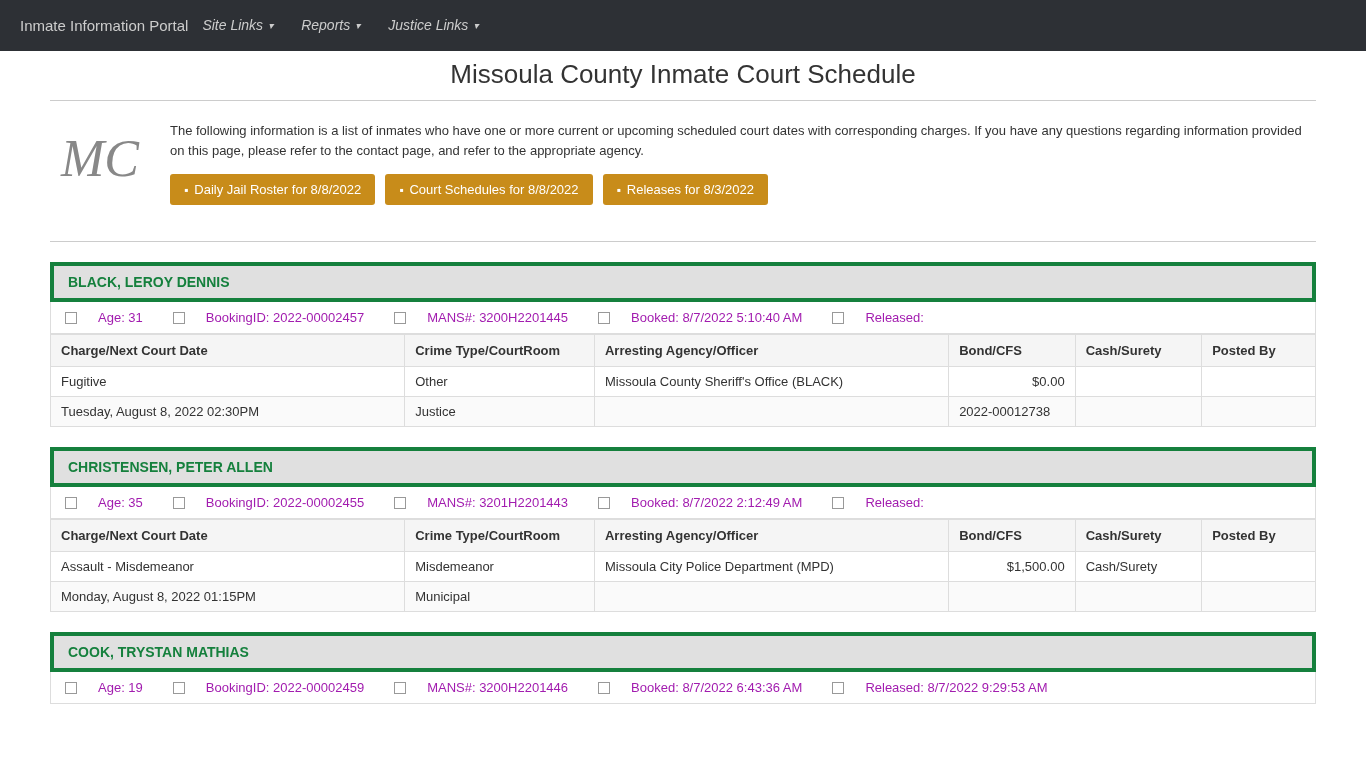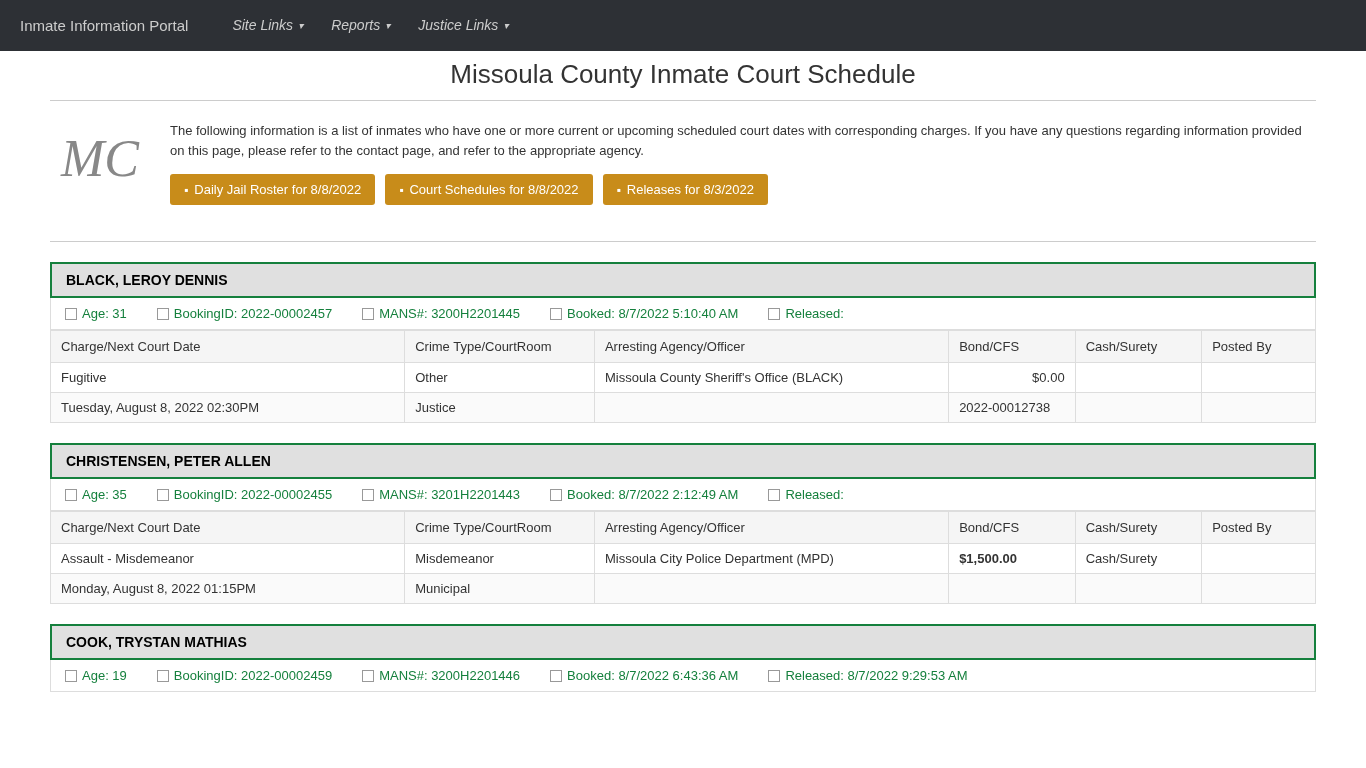--- a/index.html
+++ b/index.html
@@ -9,21 +9,20 @@
     nav {
       background: #2d3035;
       padding: 0 20px;
       display: flex;
       align-items: center;
       height: 51px;
     }
     .nav-brand {
       color: #ccc;
       font-size: 15px;
-      margin-right: 30px;
       white-space: nowrap;
     }
     .nav-item {
       color: #ccc;
       font-size: 14px;
       padding: 0 14px;
       cursor: pointer;
       display: flex;
       align-items: center;
       gap: 5px;
@@ -80,42 +79,42 @@
     hr.section-hr { border: none; border-top: 1px solid #ccc; margin-bottom: 20px; }
 
     
     .inmate-card { margin-bottom: 20px; }
 
     .inmate-header {
       background: #e0e0e0;
       padding: 8px 14px;
       font-weight: bold;
       font-size: 14px;
-      color: #000000;
-      border: 2px solid #15803d;
+      color: #15803d;
+      border: 4px solid #15803d;
     }
 
     .inmate-info {
       display: flex;
       align-items: center;
       padding: 8px 14px;
       border: 1px solid #ddd;
       border-top: none;
       gap: 0;
       flex-wrap: wrap;
       background: #fff;
     }
 
     .info-field {
       display: flex;
       align-items: center;
-      gap: 5px;
+      gap: 21px;
       margin-right: 30px;
       font-size: 13px;
-      color: #15803d;
+      color: #a21caf;
     }
 
     .info-icon {
       width: 12px;
       height: 12px;
       border: 1px solid #999;
       display: inline-block;
       flex-shrink: 0;
     }
 
@@ -124,21 +123,21 @@
       width: 100%;
       border-collapse: collapse;
       margin-bottom: 6px;
       font-size: 13px;
     }
     .charge-table th {
       background: #f5f5f5;
       border: 1px solid #ddd;
       padding: 8px 10px;
       text-align: left;
-      font-weight: normal;
+      font-weight: bold;
       color: #333;
     }
     .charge-table td {
       border: 1px solid #ddd;
       padding: 7px 10px;
       color: #333;
       vertical-align: top;
     }
     .charge-table tr:nth-child(even) td { background: #fafafa; }
 
@@ -288,21 +287,21 @@
               <th class="col-bond">Bond/CFS</th>
               <th class="col-cash">Cash/Surety</th>
               <th class="col-posted">Posted By</th>
             </tr>
           </thead>
           <tbody>
             <tr>
               <td>Assault - Misdemeanor</td>
               <td>Misdemeanor</td>
               <td>Missoula City Police Department (MPD)</td>
-              <td style="text-align: left; font-weight: bold;">$1,500.00</td>
+              <td style="text-align: right;">$1,500.00</td>
               <td>Cash/Surety</td>
               <td></td>
             </tr>
             <tr>
               <td>Monday, August 8, 2022 01:15PM</td>
               <td>Municipal</td>
               <td></td>
               <td></td>
               <td></td>
               <td></td>

